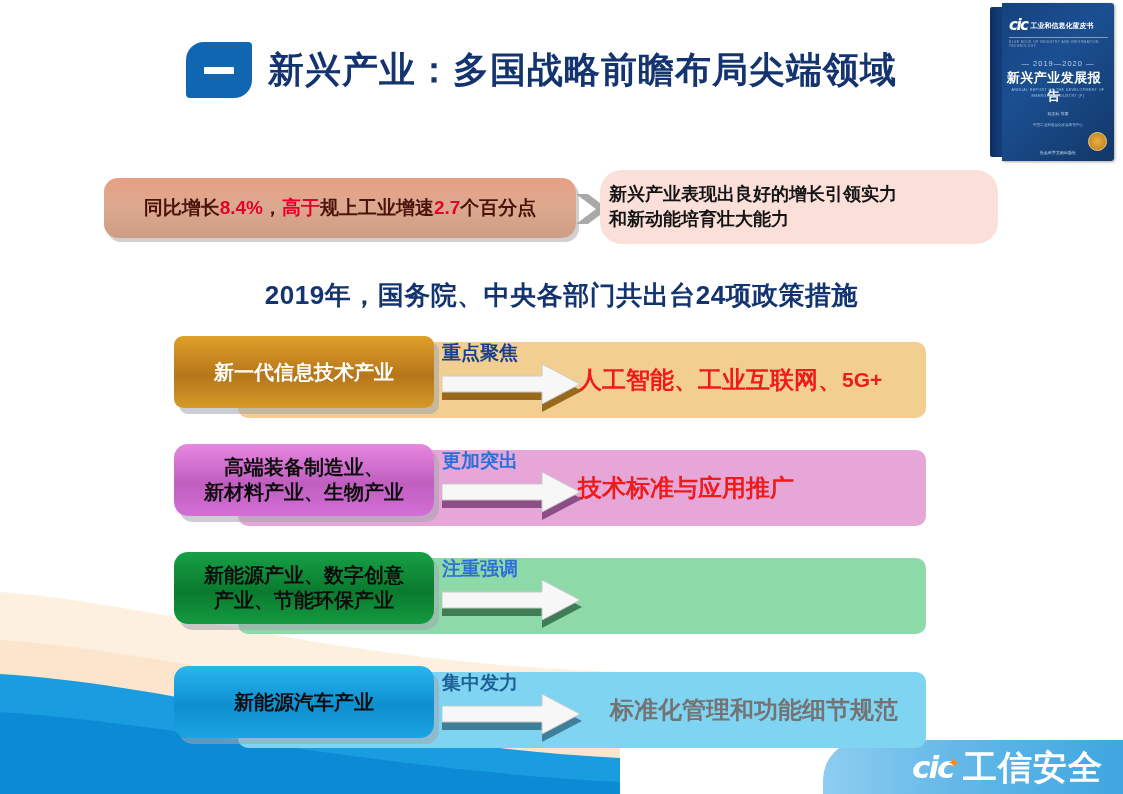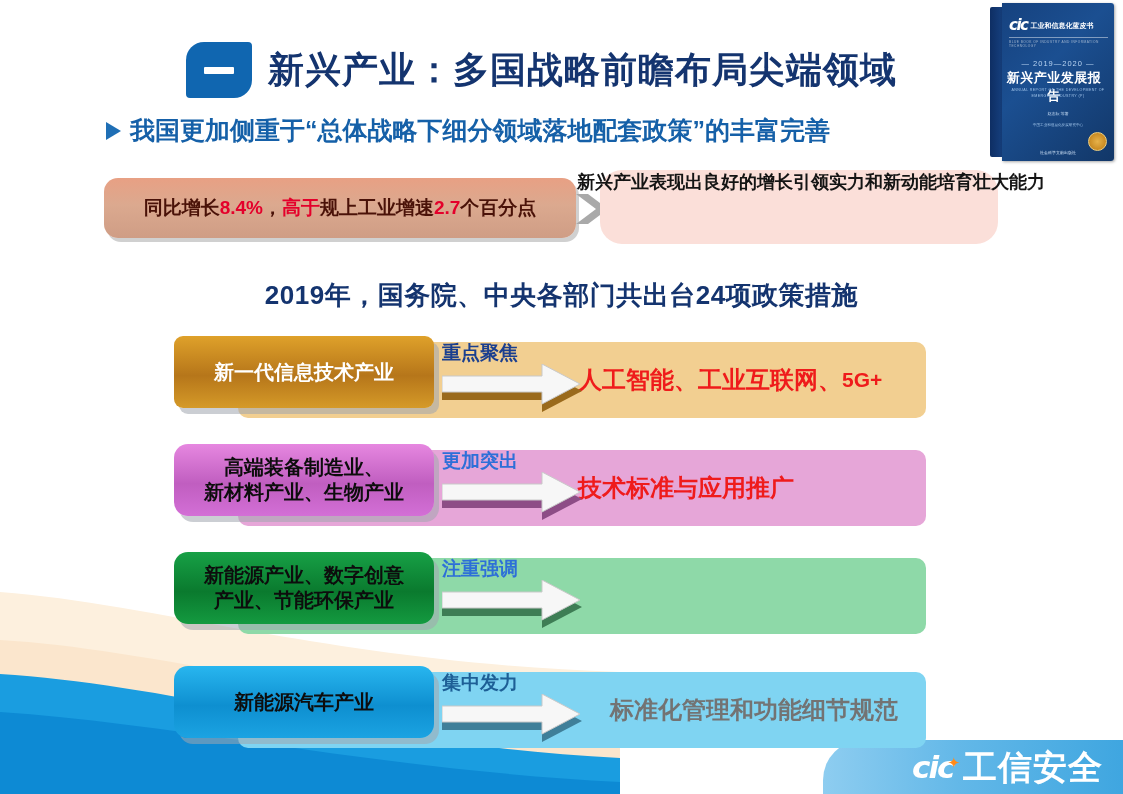--- a/index.html
+++ b/index.html
@@ -64,22 +64,22 @@
   .stat-left .l{
     font-size:19px;font-weight:bold;color:#4a1208;white-space:nowrap;line-height:1.35;
   }
   .stat-left .hi{color:#e4002b;}
   .stat-arrow{
     position:absolute;left:574px;top:192px;width:48px;height:34px;
   }
   .stat-right{
     position:absolute;left:600px;top:170px;width:398px;height:74px;
     background:#fbdfd9;border-radius:22px;
-    display:flex;flex-direction:row;justify-content:center;
-    padding-left:24px;box-sizing:border-box;
+    display:flex;flex-direction:column;justify-content:center;
+    padding-left:9px;box-sizing:border-box;
   }
   .stat-right .l{font-size:18px;font-weight:bold;color:#141414;line-height:1.4;white-space:nowrap;}
 
   
   .center-heading{
     position:absolute;left:0;right:0;top:278px;text-align:center;
     font-size:26px;font-weight:bold;color:#14346f;letter-spacing:.5px;
   }
 
   
@@ -179,24 +179,20 @@
     </div>
   </div>
 
   <div class="title-row">
     <div class="badge">
       <div class="badge-bar"></div>
     </div>
     <div class="title-text">新兴产业：多国战略前瞻布局尖端领域</div>
   </div>
 
-  <div class="subtitle-row">
-    <div class="sub-arrow"></div>
-    <div class="subtitle-text">我国更加侧重于“总体战略下细分领域落地配套政策”的丰富完善</div>
-  </div>
 
   <div class="stat-left">
     <div class="l">
       <span>同比增长</span><span class="hi">8.4%</span><span>，</span><span class="hi">高于</span><span>规上工业增速</span><span class="hi">2.7</span><span>个百分点</span>
     </div>
   </div>
 
   <div class="stat-arrow">
     <svg width="48" height="34" viewBox="0 0 48 34">
       <path d="M2,2 L22,17 L2,32 L14,32 L34,17 L14,2 Z" fill="#a9a9a9"></path>

